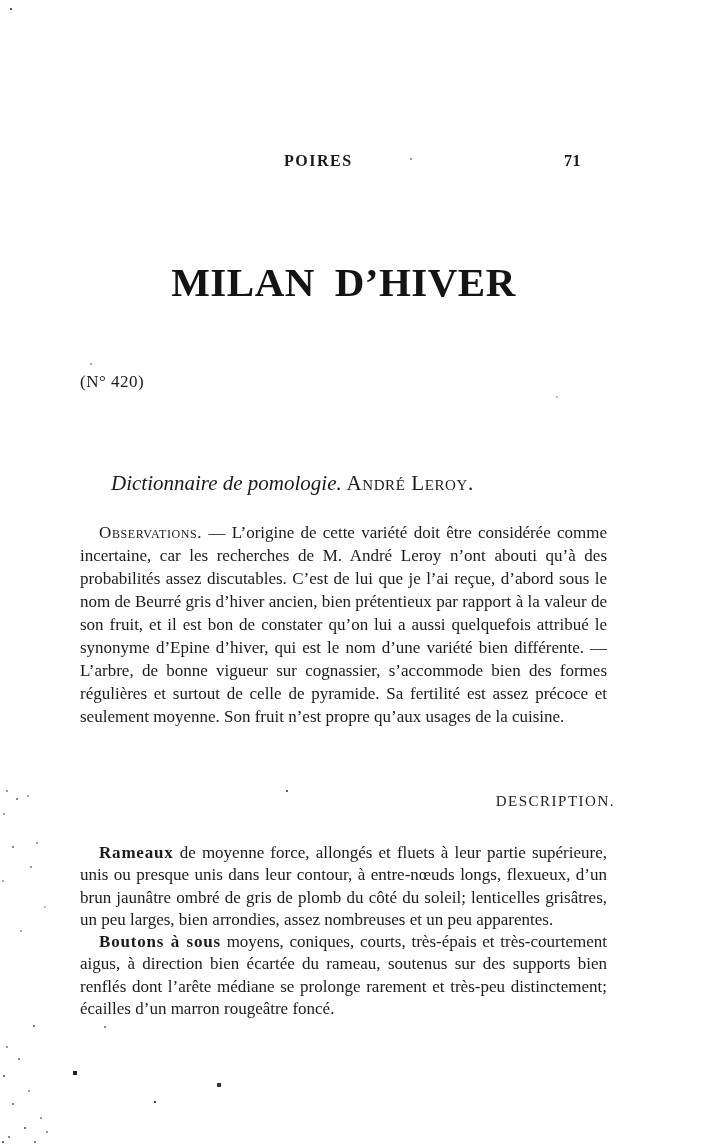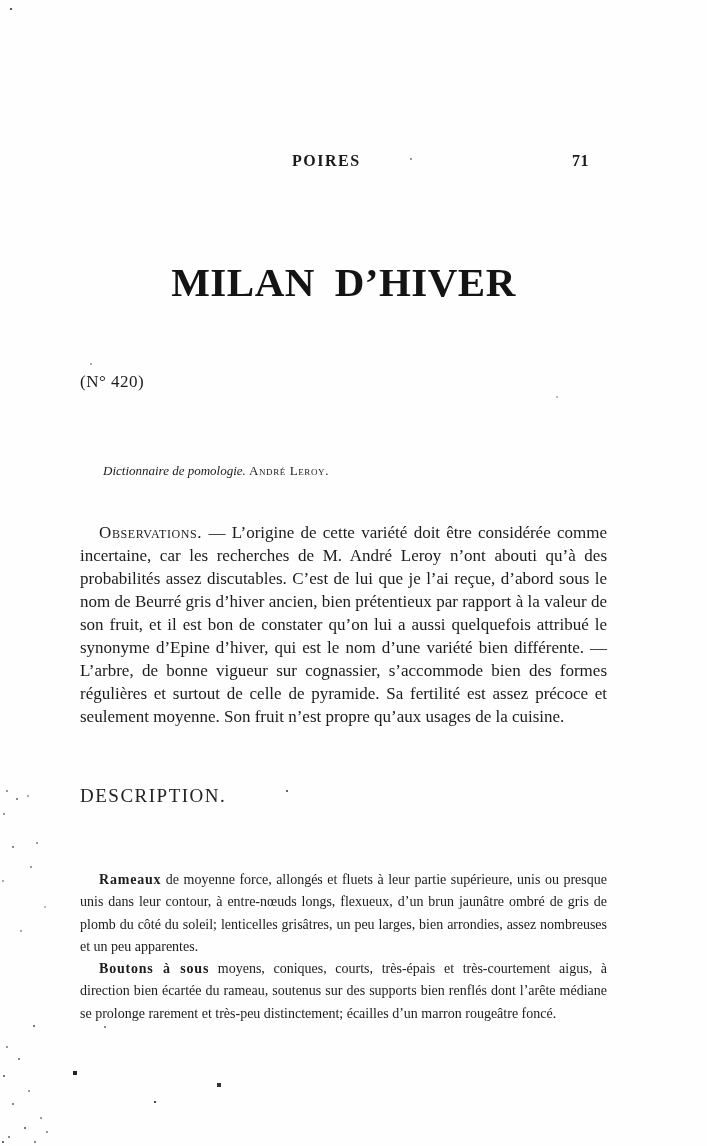--- a/index.html
+++ b/index.html
@@ -16,21 +16,21 @@
     color: #1b1b1b;
   }
   .page {
     position: absolute;
     inset: 0;
     background: #fefefe;
   }
   .header {
     position: absolute;
     top: 152px;
-    left: 72px;
+    left: 64px;
     width: 527px;
     height: 24px;
     font-size: 16px;
     font-weight: bold;
   }
   .running-title {
     position: absolute;
     left: 220px;
     letter-spacing: 1.5px;
   }
@@ -59,22 +59,22 @@
     left: 80px;
     width: 527px;
     font-size: 17px;
     letter-spacing: 0.5px;
   }
   .reference {
     position: absolute;
     top: 458px;
     left: 80px;
     width: 527px;
-    margin: 5px;
-    font-size: 13px;
+    margin: 13px;
+    font-size: 21px;
   }
   .reference .work {
     font-style: italic;
     padding-left: 18px;
   }
   .smallcaps {
     font-variant: small-caps;
     letter-spacing: 0.6px;
   }
   .observations {
@@ -86,33 +86,33 @@
     font-size: 17px;
     line-height: 23px;
     text-align: justify;
     text-indent: 19px;
   }
   .desc-heading {
     position: absolute;
     top: 785px;
     left: 80px;
     width: 527px;
-    margin: 0;
-    text-align: left;
-    font-size: 19px;
+    margin: 8px;
+    text-align: right;
+    font-size: 15px;
     font-weight: normal;
     letter-spacing: 1.5px;
     color: #222;
   }
   .desc-body {
     position: absolute;
-    top: 869px;
+    top: 842px;
     left: 80px;
     width: 527px;
-    font-size: 14px;
+    font-size: 17px;
     line-height: 22.3px;
     text-align: justify;
   }
   .desc-body .para {
     margin: 0;
     text-indent: 19px;
   }
   .lead {
     font-weight: bold;
     letter-spacing: 0.8px;

